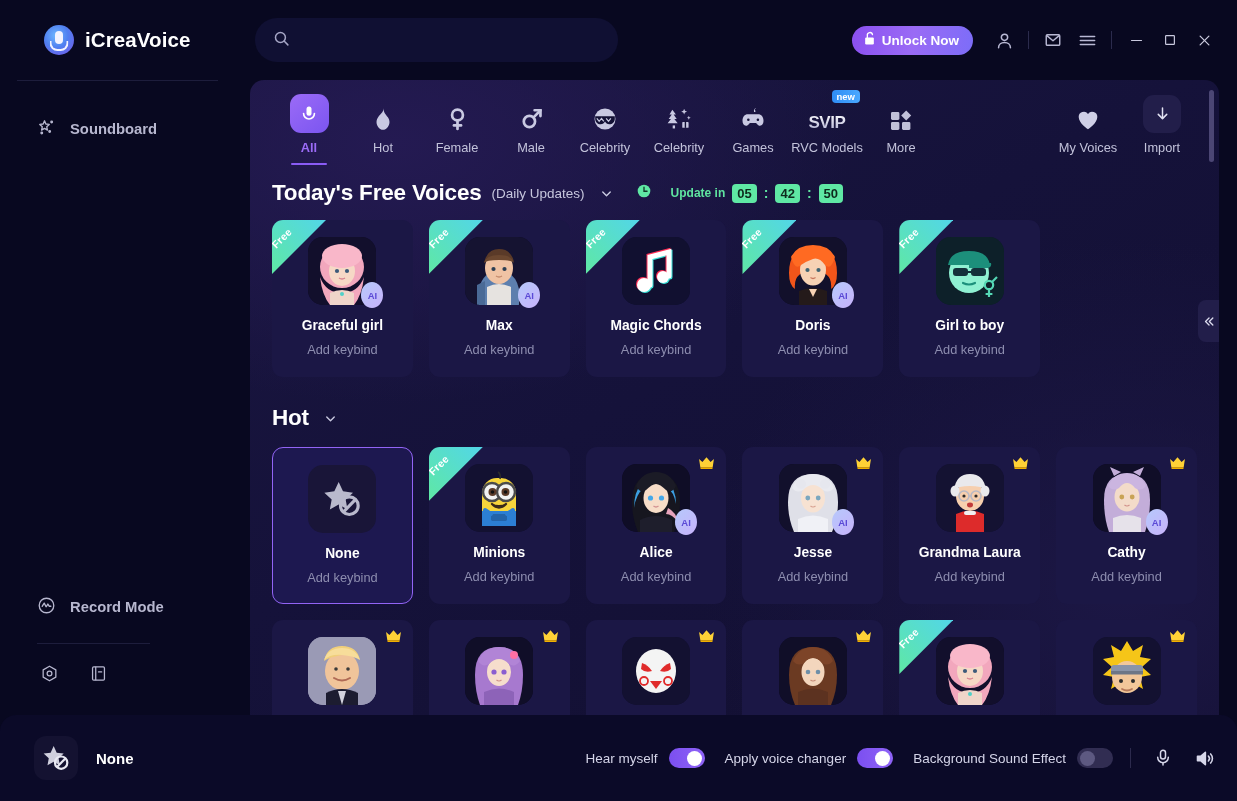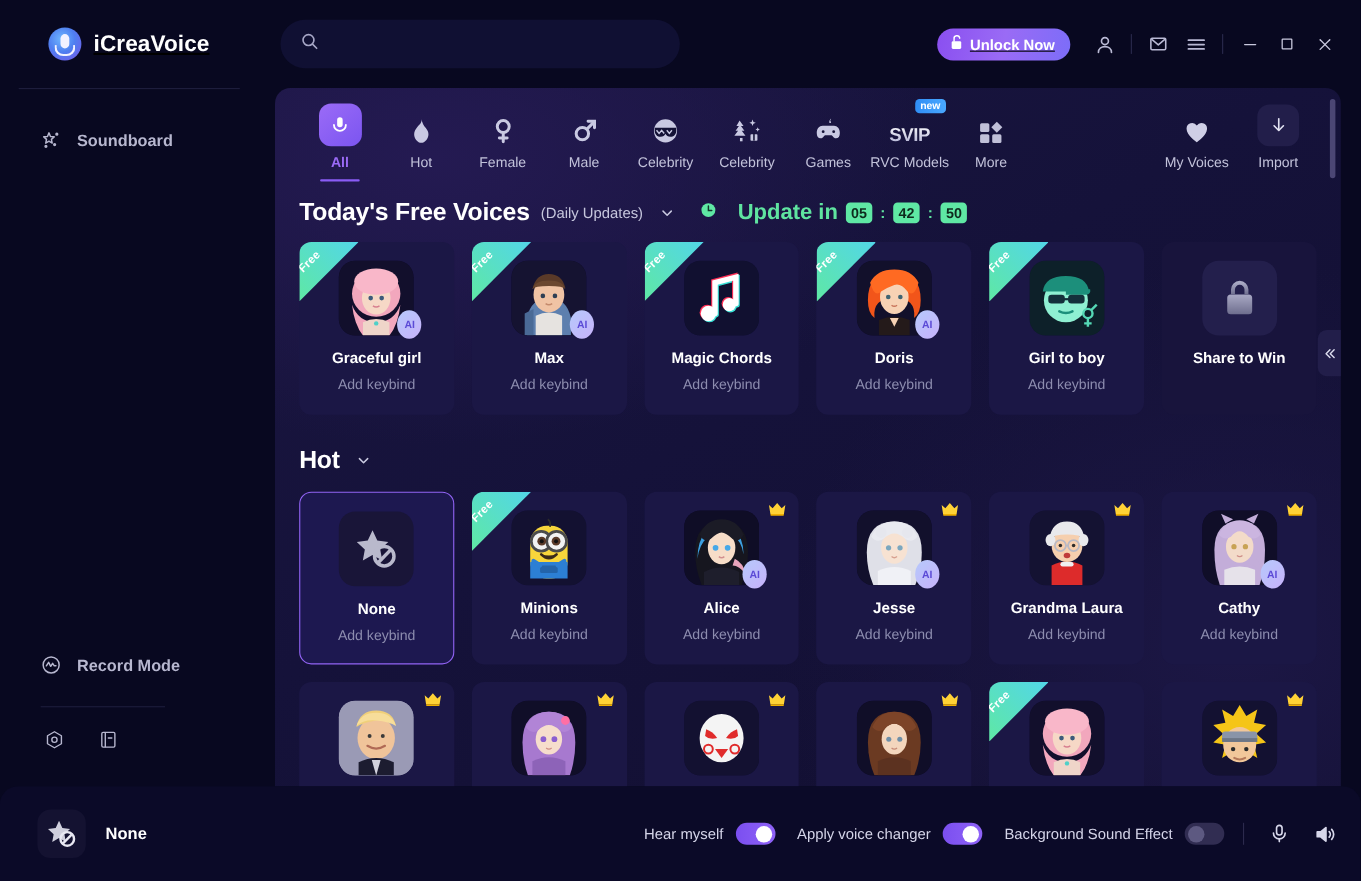--- a/index.html
+++ b/index.html
@@ -17,21 +17,20 @@
     flex-direction: column;
   }
 
   
   .topbar {
     height: 80px;
     display: flex;
     align-items: center;
     flex: 0 0 80px;
     background: #080820;
-    text-decoration: underline;
   }
   .brand {
     width: 250px;
     display: flex;
     align-items: center;
     gap: 11px;
     padding-left: 44px;
     height: 80px;
   }
   .brand-logo {
@@ -317,21 +316,21 @@
     cursor: pointer;
     padding: 0 4px;
   }
   .timer-wrap {
     display: flex;
     align-items: center;
     gap: 7px;
     margin-left: 8px;
   }
   .timer-label {
-    font-size: 20px;
+    font-size: 12px;
     font-weight: bold;
     color: #5fe4a0;
     padding-left: 12px;
   }
   .tchip {
     background: #5fe8a4;
     color: #0e2a1d;
     font-size: 13px;
     font-weight: bold;
     border-radius: 4px;
@@ -906,38 +905,20 @@
                   <line x1="53" y1="52" x2="53" y2="60" stroke="#55d8b5" stroke-width="2.2"></line>
                   <line x1="49.6" y1="57" x2="56.4" y2="57" stroke="#55d8b5" stroke-width="2.2"></line>
                   <line x1="56" y1="45" x2="61" y2="40" stroke="#55d8b5" stroke-width="2.2"></line>
                 </svg>
               </div>
             </div>
             <div class="cname">Girl to boy</div>
             <div class="ckey">Add keybind</div>
           </div>
 
-          <div class="card dark">
-            <div class="avwrap">
-              <div class="lock-ph">
-                <svg width="32" height="36" viewBox="0 0 24 26">
-                  <defs>
-                      <linearGradient id="lg" x1="0" y1="0" x2="0" y2="1">
-                        <stop offset="0" stop-color="#a9a9c4"></stop>
-                        <stop offset="1" stop-color="#6e6e8e"></stop>
-                      </linearGradient>
-                    </defs>
-                  <rect x="3.5" y="10.5" width="17" height="13.5" rx="2.4" fill="url(#lg)"></rect>
-                  <path d="M7.4 10.5V7.2a4.6 4.6 0 0 1 9.2 0v3.3" fill="none" stroke="url(#lg)" stroke-width="2.7"></path>
-                </svg>
-              </div>
-            </div>
-            <div class="cname">Share to Win</div>
-            <div class="ckey"></div>
-          </div>
         </div>
 
         <div class="section-head" style="padding-top:28px;padding-bottom:16px">
           <div class="section-title">Hot</div>
           <div class="chev">
             <svg width="15" height="15" viewBox="0 0 24 24" fill="none" stroke="#c9c9e0" stroke-width="2.2" stroke-linecap="round" stroke-linejoin="round">
                 <path d="M6 9.5l6 6 6-6"></path>
               </svg>
           </div>
         </div>

